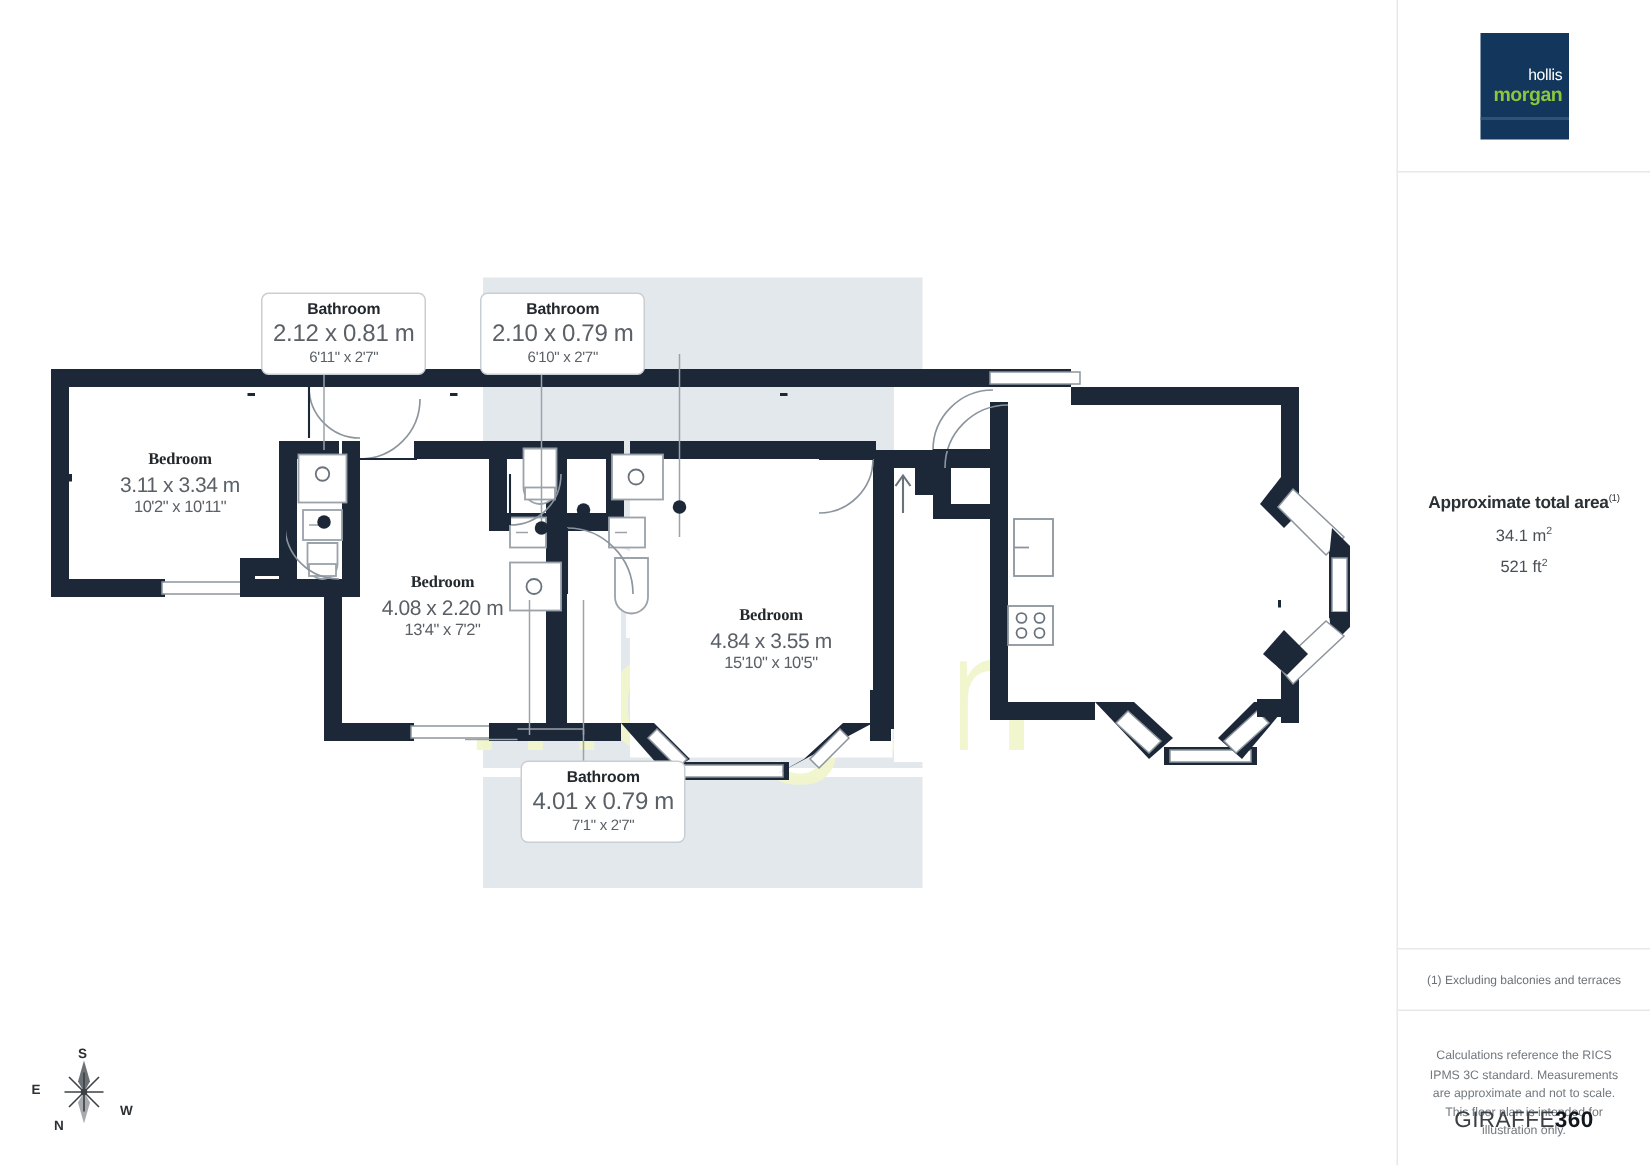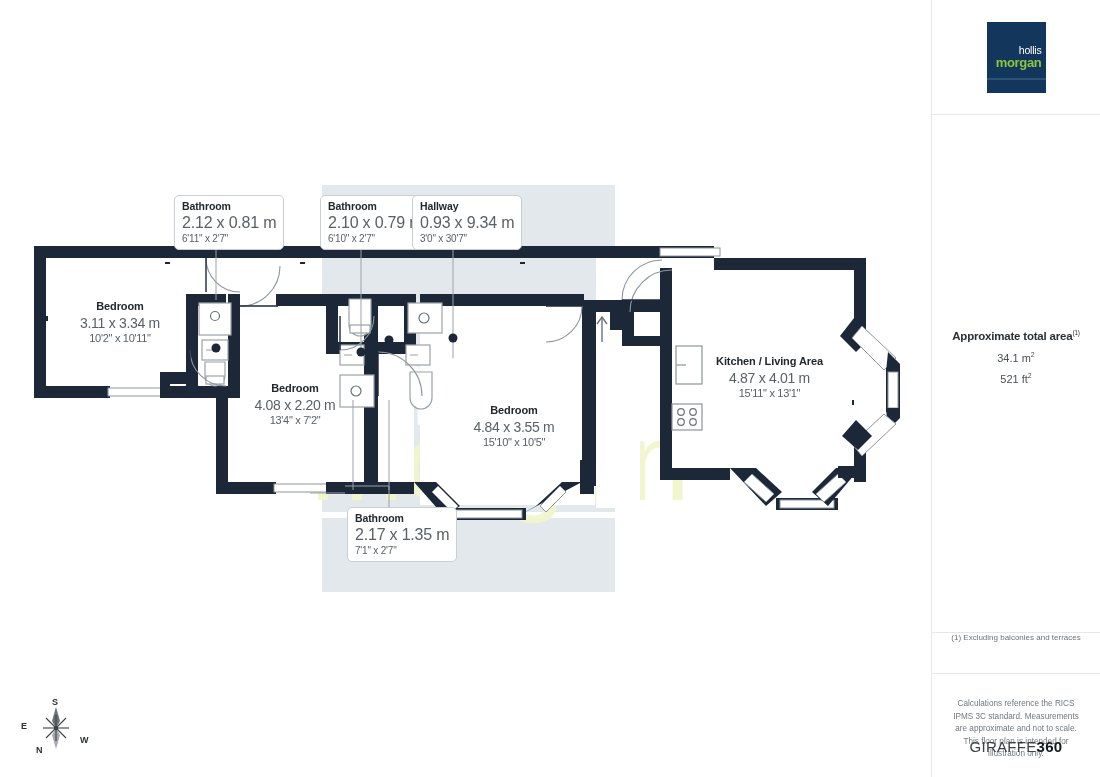--- a/index.html
+++ b/index.html
@@ -41,21 +41,21 @@
     position: absolute; left: 0; right: 0; bottom: 13px;
     height: 2px; background: #2c5378;
   }
 
   #sb-area-cell { height: 518px; display: flex; flex-direction: column; align-items: center; justify-content: flex-start; padding-top: 214px; }
   #area-title { font-size: 11.5px; font-weight: bold; color: #2b3034; letter-spacing: -0.2px; }
   #area-title sup { font-size: 6.5px; font-weight: normal; vertical-align: super; }
   .area-val { font-size: 11px; color: #4a4f55; margin-top: 9px; }
   .area-val sup { font-size: 7px; vertical-align: super; }
 
-  #sb-note-cell { height: 41px; display: flex; align-items: flex-start; justify-content: center; }
+  #sb-note-cell { height: 41px; display: flex; align-items: center; justify-content: center; }
   #note1 { font-size: 8px; color: #6c7278; text-align: center; padding: 0 6px; }
 
   #sb-legal-cell { height: 103px; padding: 24px 18px 0 18px; }
   #legal { font-size: 8.2px; line-height: 12.5px; color: #72787e; text-align: center; }
 
   #brand { position: absolute; left: 0; right: 0; top: 738px; text-align: center; font-size: 15px; color: #3b4045; letter-spacing: 0.3px; }
   #brand b { color: #12171c; font-weight: bold; }
 
   
   #compass { position: absolute; left: 18px; top: 697px; width: 76px; height: 62px; }
@@ -64,29 +64,30 @@
   
   #plan { position: absolute; left: 0; top: 0; }
 
   
   .mbox {
     position: absolute;
     background: #ffffff;
     border: 1px solid #c9ced3;
     border-radius: 5px;
     padding: 4px 7px 5px 7px;
+    text-align: center;
     white-space: nowrap;
   }
   .mbox .nm { font-size: 10.5px; font-weight: bold; color: #23282d; letter-spacing: -0.1px; }
   .mbox .dm { font-size: 16px; color: #5a6066; margin-top: 2px; letter-spacing: -0.2px; }
   .mbox .df { font-size: 10px; color: #5a6066; margin-top: 1px; letter-spacing: -0.2px; }
 
   
   .rlab { position: absolute; text-align: center; white-space: nowrap; }
-  .rlab .nm { font-size: 11px; font-weight: bold; color: #23282d; letter-spacing: -0.1px; }
+  .rlab .nm { font-size: 11px; font-weight: bold; color: #23282d; letter-spacing: -0.1px; font-family: Liberation Serif, serif; }
   .rlab .dm { font-size: 14px; color: #5a6066; margin-top: 3px; letter-spacing: -0.3px; }
   .rlab .df { font-size: 11px; color: #5a6066; margin-top: 1px; letter-spacing: -0.3px; }
 </style>
 </head>
 <body>
 
 <div id="page">
 
   <svg id="plan" width="931" height="777" viewBox="0 0 931 777">
 
@@ -304,29 +305,24 @@
     <div class="dm">2.12 x 0.81 m</div>
     <div class="df">6'11" x 2'7"</div>
   </div>
 
   <div class="mbox" style="left:320px; top:195px;">
     <div class="nm">Bathroom</div>
     <div class="dm">2.10 x 0.79 m</div>
     <div class="df">6'10" x 2'7"</div>
   </div>
 
-  <div class="mbox" style="left:412px; top:195px;">
-    <div class="nm">Hallway</div>
-    <div class="dm">0.93 x 9.34 m</div>
-    <div class="df">3'0" x 30'7"</div>
-  </div>
 
   <div class="mbox" style="left:347px; top:507px;">
     <div class="nm">Bathroom</div>
-    <div class="dm">2.17 x 1.35 m</div>
+    <div class="dm">4.01 x 0.79 m</div>
     <div class="df">7'1" x 2'7"</div>
   </div>
 
   <div class="rlab" style="left:60px; top:300px; width:120px;">
     <div class="nm">Bedroom</div>
     <div class="dm">3.11 x 3.34 m</div>
     <div class="df">10'2" x 10'11"</div>
   </div>
 
   <div class="rlab" style="left:240px; top:382px; width:110px;">
@@ -334,25 +330,20 @@
     <div class="dm">4.08 x 2.20 m</div>
     <div class="df">13'4" x 7'2"</div>
   </div>
 
   <div class="rlab" style="left:458px; top:404px; width:112px;">
     <div class="nm">Bedroom</div>
     <div class="dm">4.84 x 3.55 m</div>
     <div class="df">15'10" x 10'5"</div>
   </div>
 
-  <div class="rlab" style="left:692px; top:355px; width:155px;">
-    <div class="nm">Kitchen / Living Area</div>
-    <div class="dm">4.87 x 4.01 m</div>
-    <div class="df">15'11" x 13'1"</div>
-  </div>
 
   <div id="compass">
     <svg width="76" height="62" viewBox="0 0 76 62">
       <g stroke="#3b4147" stroke-width="1.1" fill="none">
         <line x1="38" y1="31" x2="38" y2="18"></line>
         <line x1="38" y1="31" x2="38" y2="44"></line>
         <line x1="38" y1="31" x2="25" y2="31"></line>
         <line x1="38" y1="31" x2="51" y2="31"></line>
         <line x1="38" y1="31" x2="28" y2="41"></line>
         <line x1="38" y1="31" x2="48" y2="21"></line>

